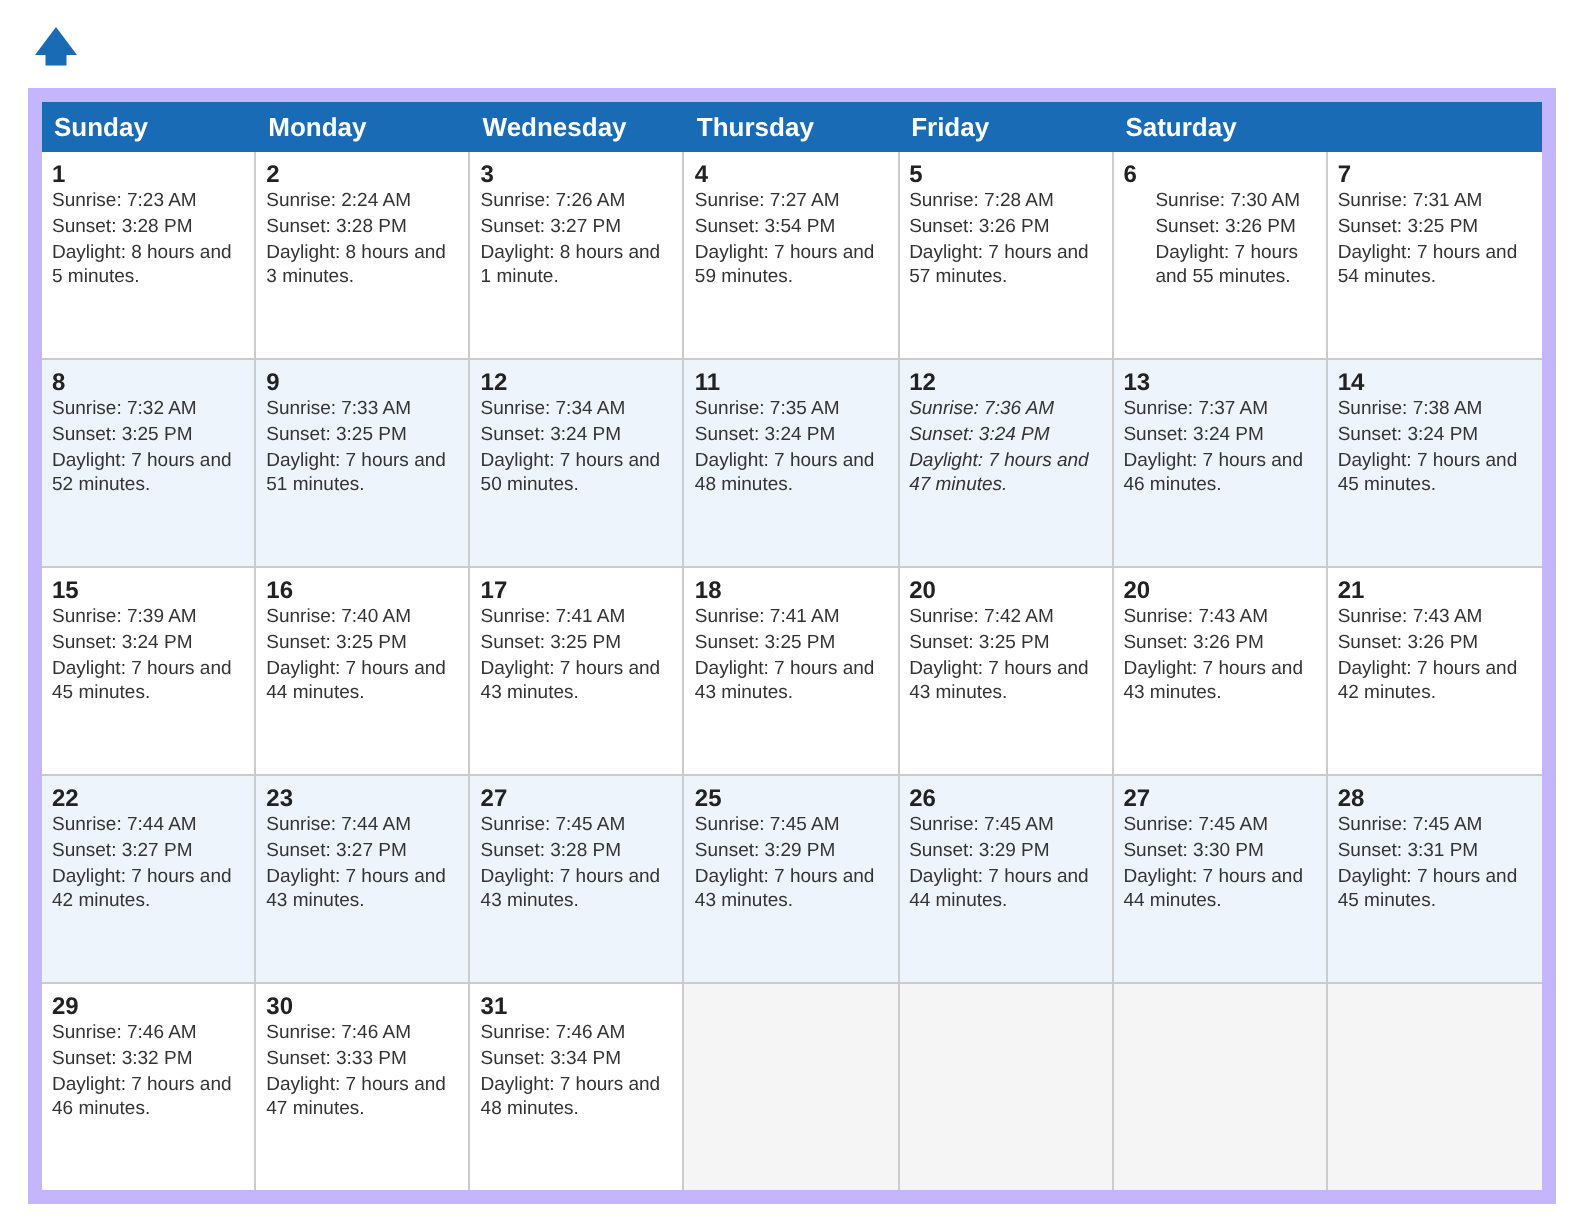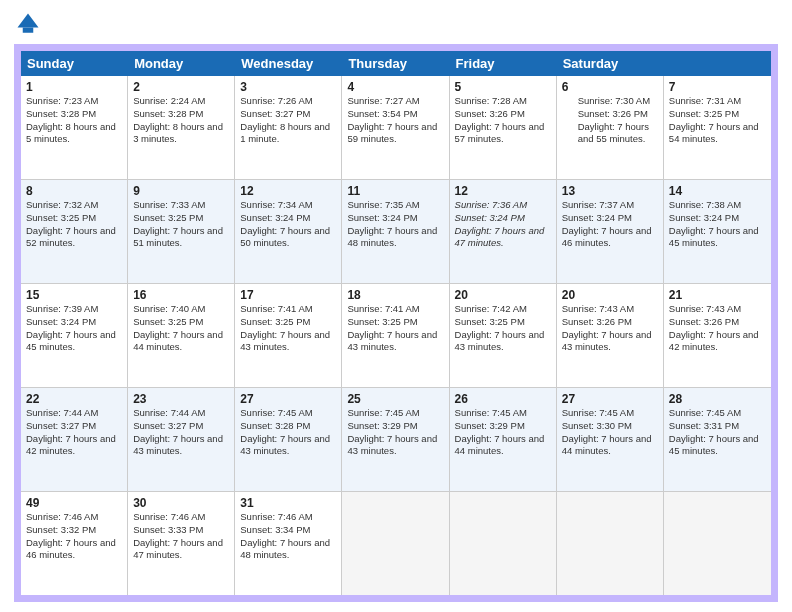--- a/index.html
+++ b/index.html
@@ -316,21 +316,21 @@
           </div>
           <div class="cal-cell alt-row">
             <span class="day-num">28</span>
             <div class="day-info" style="white-space: pre-line;">Sunrise: 7:45 AM
 Sunset: 3:31 PM
 Daylight: 7 hours and 45 minutes.</div>
           </div>
         </div>
         <div class="cal-row">
           <div class="cal-cell">
-            <span class="day-num">49</span>
+            <span class="day-num">29</span>
             <div class="day-info" style="white-space: pre-line;">Sunrise: 7:46 AM
 Sunset: 3:32 PM
 Daylight: 7 hours and 46 minutes.</div>
           </div>
           <div class="cal-cell">
             <span class="day-num">30</span>
             <div class="day-info" style="white-space: pre-line;">Sunrise: 7:46 AM
 Sunset: 3:33 PM
 Daylight: 7 hours and 47 minutes.</div>
           </div>

